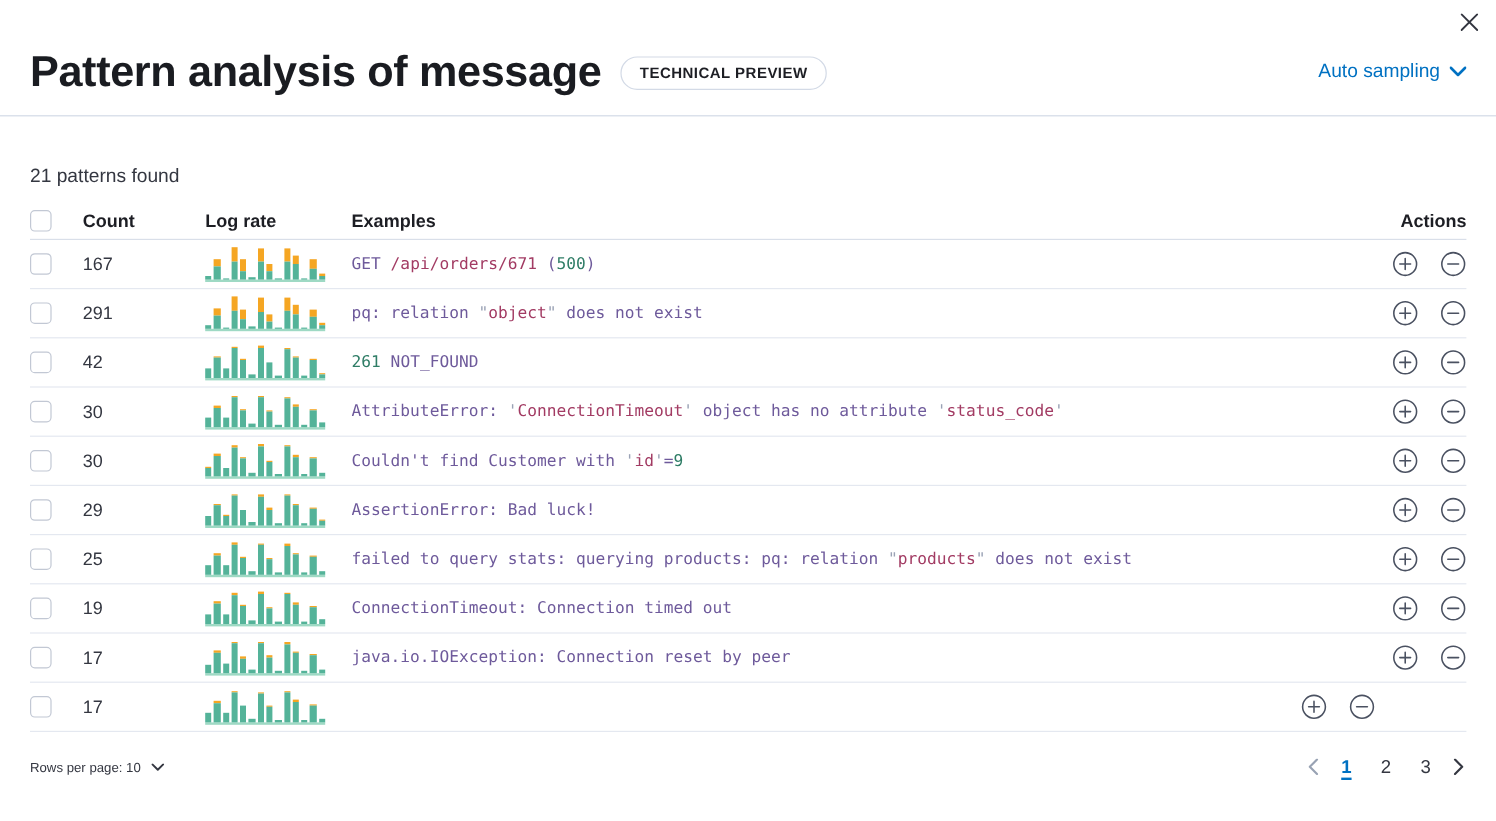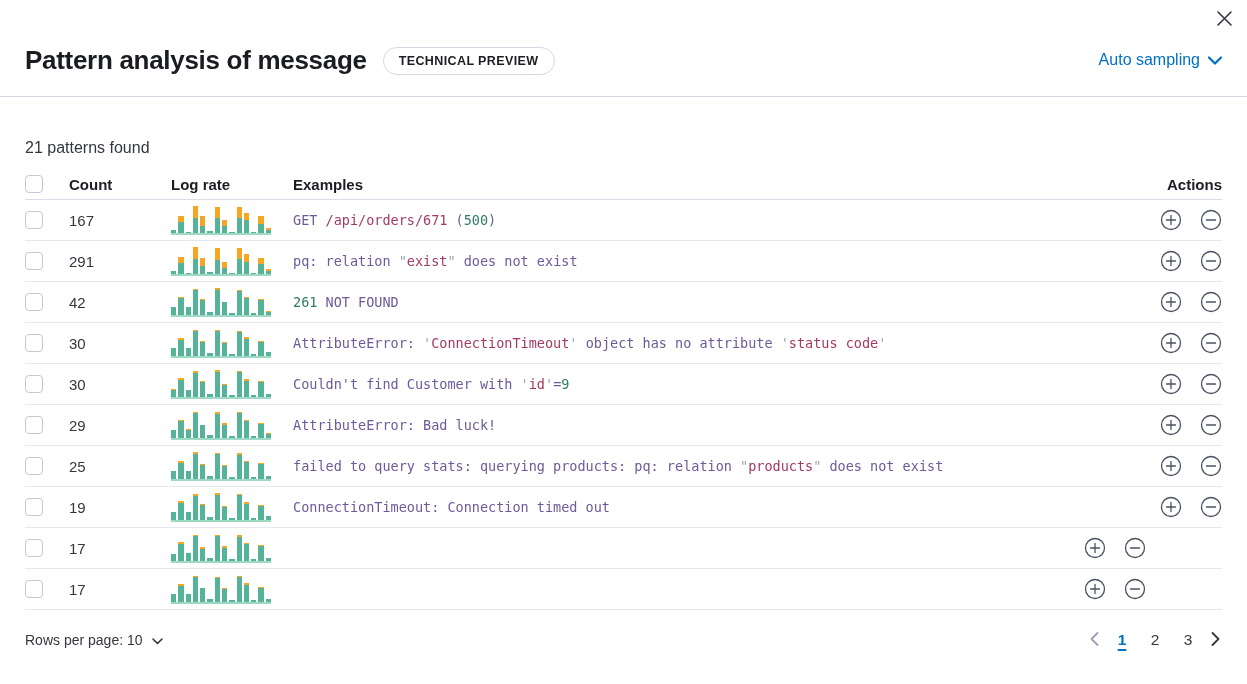--- a/index.html
+++ b/index.html
@@ -2,21 +2,21 @@
 <html style="--accent-blue: #0071c2; --spark-teal: #54b399; --spark-orange: #f5a623; --token-purple: #6e5a9b; --string-red: #a23b63; --number-green: #2f7d66; --quote-gray: #9aa2b5;"><head>
 <meta charset="utf-8">
 <style>
   * { margin:0; padding:0; box-sizing:border-box; }
   html,body { width:1247px; height:684px; background:#fff; overflow:hidden;
     font-family:"Liberation Sans", sans-serif; color:#343741; }
 
   
   .flyout-header { position:relative; padding:24px 25px 0 25px; height:97px;
     border-bottom:1px solid #d3dae6; display:flex; align-items:center; gap:16px; }
-  .page-title { font-size:26px; font-weight:700; color:#1a1c21; letter-spacing:-.3px; }
+  .page-title { font-size:36px; font-weight:700; color:#1a1c21; letter-spacing:-.3px; }
   .badge { border:1px solid #d3dae6; border-radius:16px; padding:6px 15px;
     font-size:12.5px; font-weight:700; letter-spacing:.4px; color:#1d1e24; background:#fff;
     white-space:nowrap; margin-top:2px; }
   .sampling-btn { margin-left:auto; display:flex; align-items:center; gap:8px;
     background:none; border:none; cursor:pointer; font-family:inherit;
     font-size:16px; color:var(--accent-blue); }
   .close-btn { position:absolute; top:6px; right:11px; width:24px; height:24px;
     background:none; border:none; cursor:pointer; color:#343741; padding:0; }
   .close-btn svg { display:block; margin:auto; }
 
@@ -55,21 +55,21 @@
 
   
   .cell-actions { display:flex; justify-content:flex-end; gap:18px; }
   .action-btn { width:22px; height:22px; border:none; background:none; padding:0;
     cursor:pointer; color:#4a5161; }
   .action-btn svg { display:block; }
 
   
   .tfoot { display:flex; align-items:center; margin-top:17px; padding:0 25px; }
   .rows-per-page { display:flex; align-items:center; gap:9px; background:none; border:none;
-    cursor:pointer; font-family:inherit; font-size:14px; color:#343741; }
+    cursor:pointer; font-family:inherit; font-size:11px; color:#343741; }
   .pagination { margin-left:auto; display:flex; align-items:center; gap:9px; }
   .page-btn { min-width:24px; height:26px; background:none; border:none; cursor:pointer;
     font-family:inherit; font-size:15.5px; color:#343741; padding:0 4px; }
   .page-btn.active { color:var(--accent-blue); font-weight:700;
     text-decoration:underline; text-underline-offset:4px; text-decoration-thickness:2px; }
   .nav-btn { background:none; border:none; cursor:pointer; padding:0 2px; height:26px; }
   .nav-btn.disabled { color:#98a2b3; cursor:default; }
   .nav-btn.enabled { color:#343741; }
 </style>
 </head>
@@ -253,21 +253,21 @@
             <div class="bar">
               <i class="seg orange" style="height: 24%;"></i>
               <i class="seg teal" style="height: 34%;"></i>
             </div>
             <div class="bar">
               <i class="seg orange" style="height: 7%;"></i>
               <i class="seg teal" style="height: 10%;"></i>
             </div>
           </div>
         </div>
-    <div class="example"><span class="tok-token">pq: relation </span><span class="tok-quote">"</span><span class="tok-string">exist</span><span class="tok-quote">"</span><span class="tok-token"> does not exist</span></div>
+    <div class="example"><span class="tok-token">pq: relation </span><span class="tok-quote">"</span><span class="tok-string">object</span><span class="tok-quote">"</span><span class="tok-token"> does not exist</span></div>
     <div class="cell-actions">
       <button class="action-btn">
         <span>
           <svg width="22" height="22" viewBox="0 0 22 22">
                 <circle cx="11" cy="11" r="9.5" fill="none" stroke="currentColor" stroke-width="1.3"></circle>
                 <path d="M11 6.5 V15.5 M6.5 11 H15.5" stroke="currentColor" stroke-width="1.3" stroke-linecap="round"></path>
               </svg>
         </span>
       </button>
       <button class="action-btn">
@@ -597,21 +597,21 @@
             <div class="bar">
               <i class="seg orange" style="height: 5%;"></i>
               <i class="seg teal" style="height: 50%;"></i>
             </div>
             <div class="bar">
               <i class="seg orange" style="height: 3%;"></i>
               <i class="seg teal" style="height: 14%;"></i>
             </div>
           </div>
         </div>
-    <div class="example"><span class="tok-token">AttributeError: Bad luck!</span></div>
+    <div class="example"><span class="tok-token">AssertionError: Bad luck!</span></div>
     <div class="cell-actions">
       <button class="action-btn">
         <span>
           <svg width="22" height="22" viewBox="0 0 22 22">
                 <circle cx="11" cy="11" r="9.5" fill="none" stroke="currentColor" stroke-width="1.3"></circle>
                 <path d="M11 6.5 V15.5 M6.5 11 H15.5" stroke="currentColor" stroke-width="1.3" stroke-linecap="round"></path>
               </svg>
         </span>
       </button>
       <button class="action-btn">
@@ -855,20 +855,21 @@
             <div class="bar">
               <i class="seg orange" style="height: 5%;"></i>
               <i class="seg teal" style="height: 52%;"></i>
             </div>
             <div class="bar">
               <i class="seg orange" style="height: 0%;"></i>
               <i class="seg teal" style="height: 12%;"></i>
             </div>
           </div>
         </div>
+    <div class="example"><span class="tok-token">java.io.IOException: Connection reset by peer</span></div>
     <div class="cell-actions">
       <button class="action-btn">
         <span>
           <svg width="22" height="22" viewBox="0 0 22 22">
                 <circle cx="11" cy="11" r="9.5" fill="none" stroke="currentColor" stroke-width="1.3"></circle>
                 <path d="M11 6.5 V15.5 M6.5 11 H15.5" stroke="currentColor" stroke-width="1.3" stroke-linecap="round"></path>
               </svg>
         </span>
       </button>
       <button class="action-btn">

